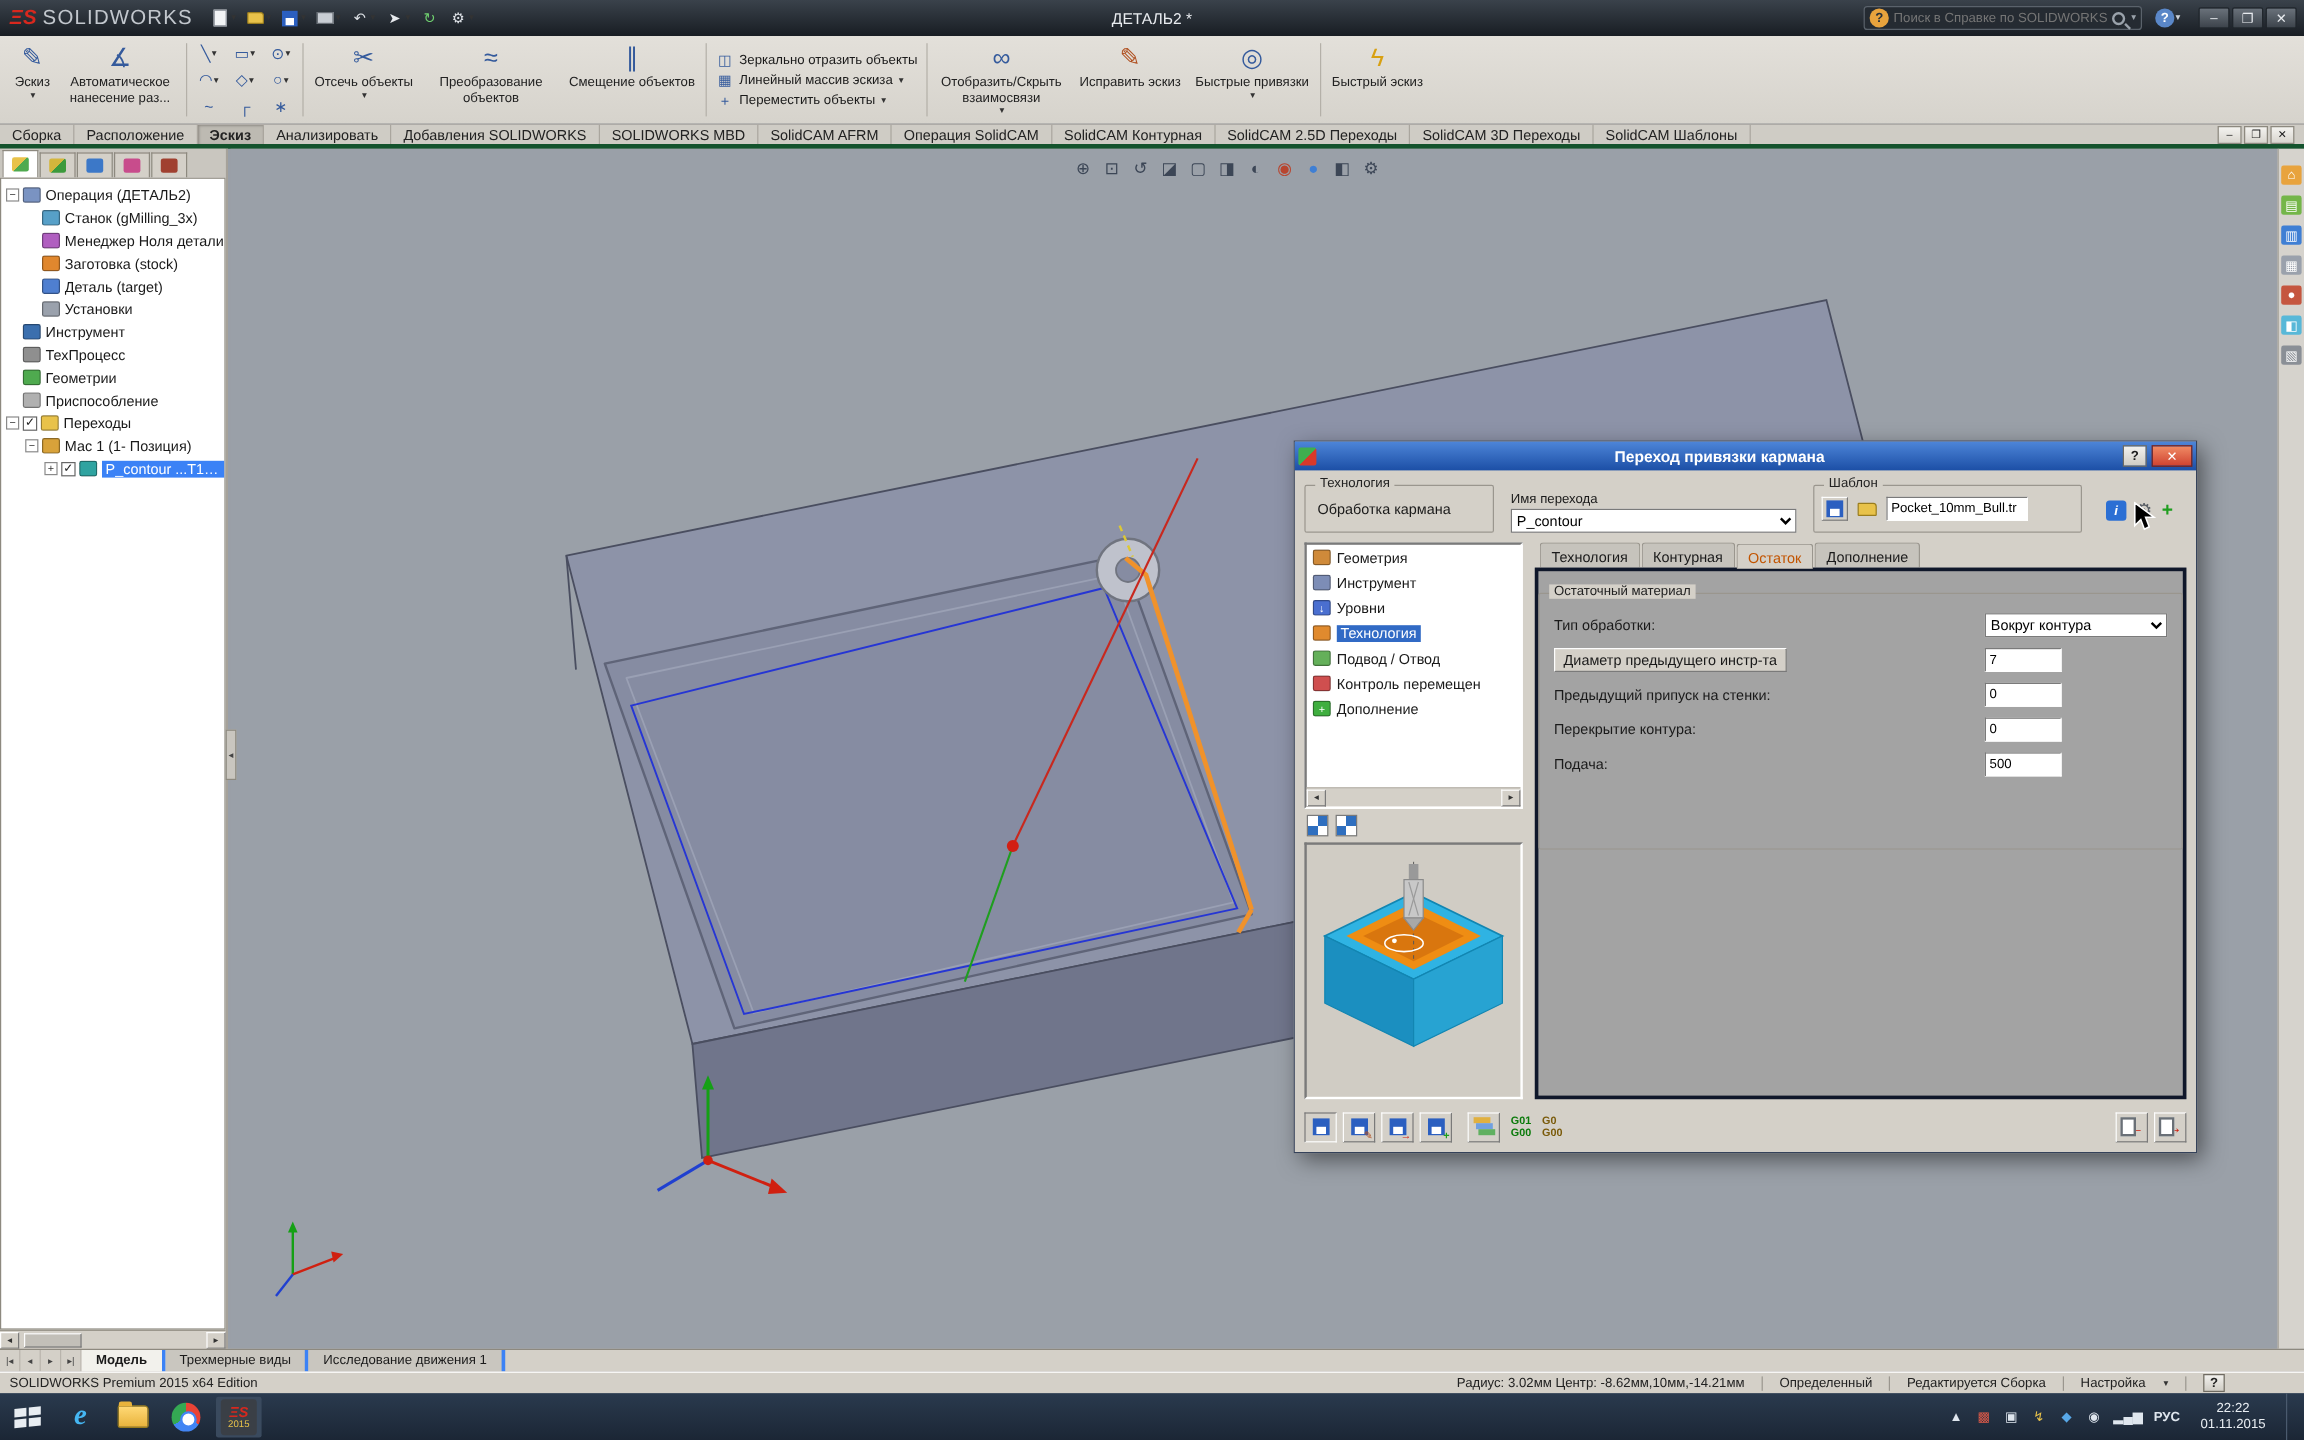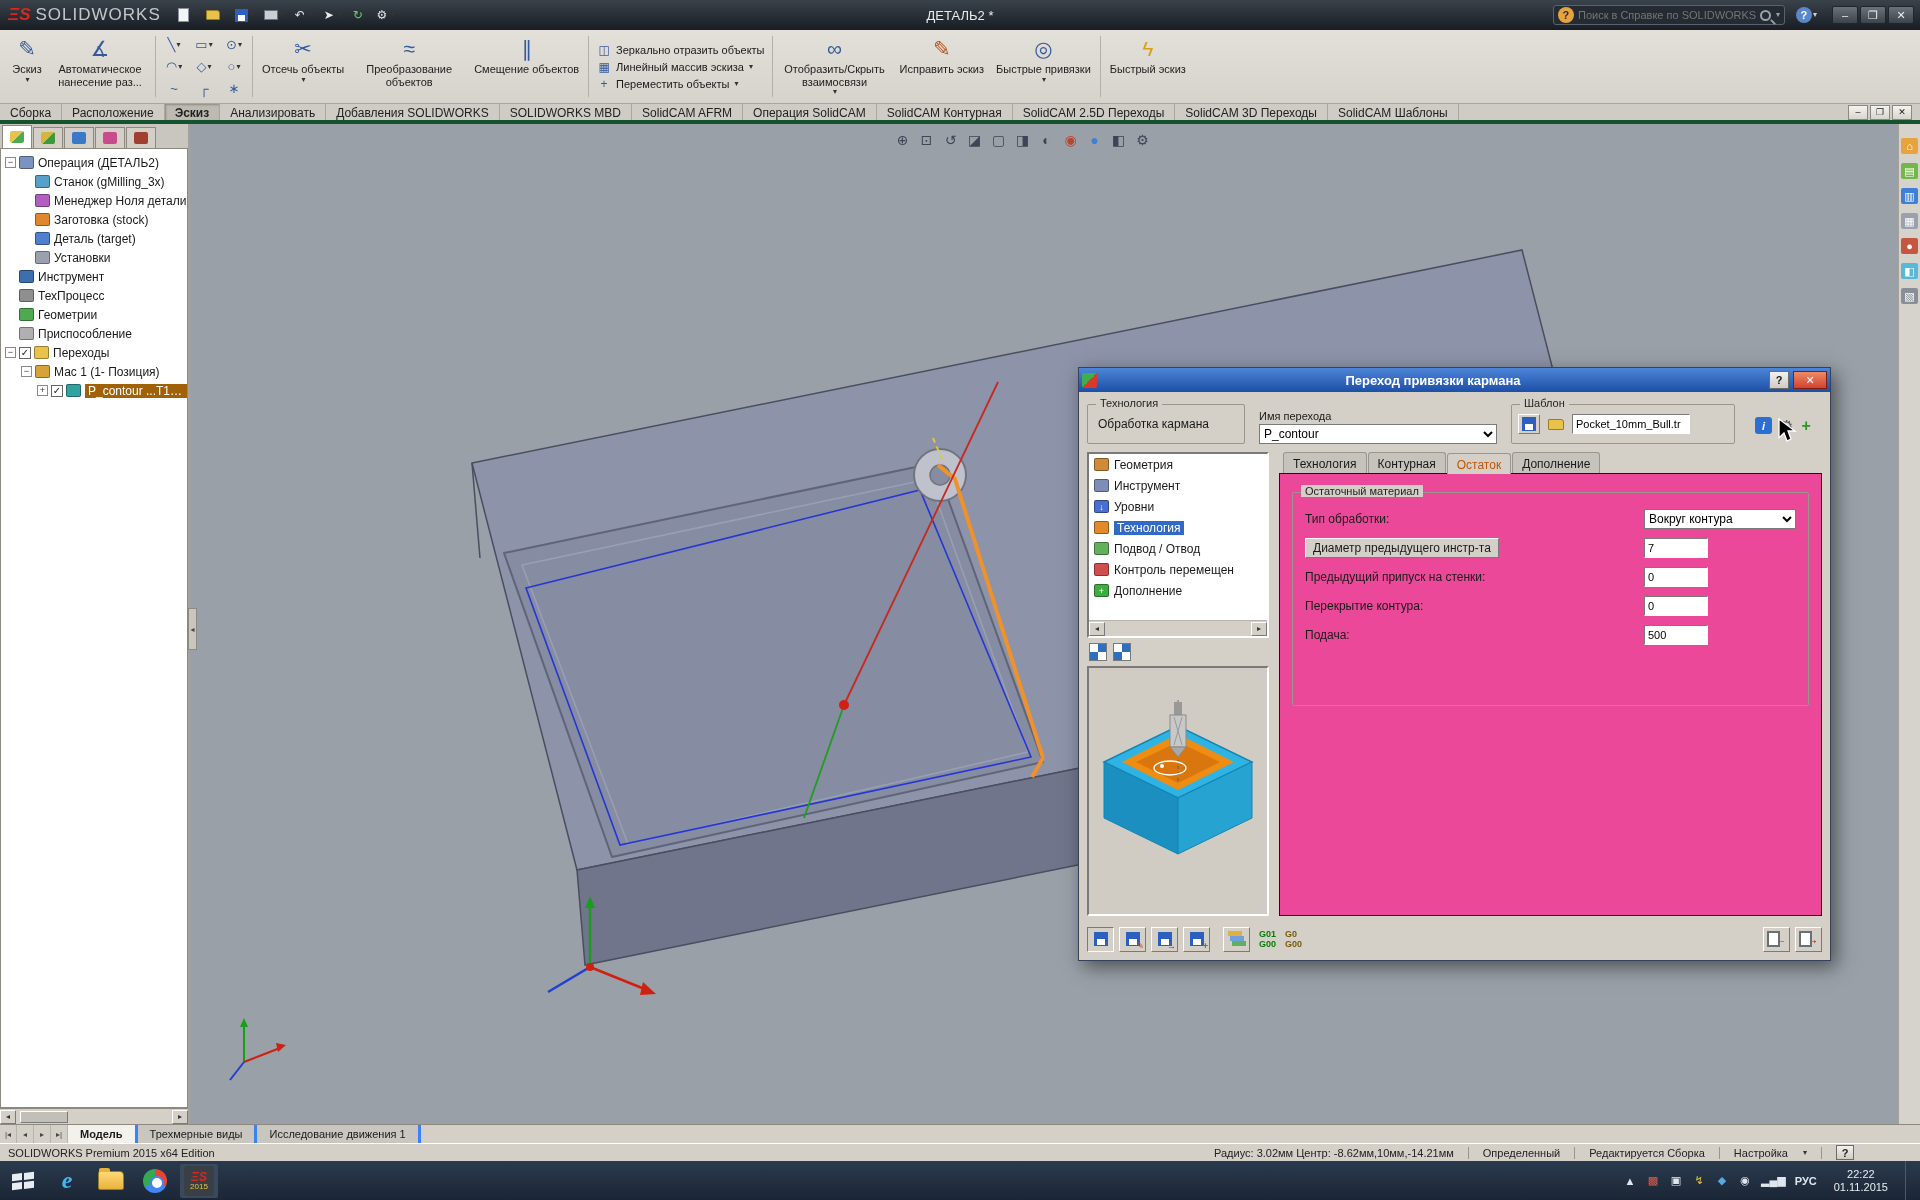--- a/index.html
+++ b/index.html
@@ -51,21 +51,21 @@
 .ptabs{height:24px;display:flex;align-items:flex-end;background:#c9c6bf;padding-left:2px;gap:1px}
 .ptab{width:30px;height:21px;background:#d4d0c8;border:1px solid #8d897f;border-bottom:none;display:flex;align-items:center;justify-content:center}
 .ptab.active{background:#fff;height:23px}
 .pti{width:14px;height:12px;border-radius:2px}
 #tree{flex:1;background:#fff;border:1px solid #8d897f;overflow:hidden;padding:4px 0 0 2px}
 .trow{height:19px;display:flex;align-items:center;font-size:12px;white-space:nowrap}
 .exp{width:11px;height:11px;min-width:11px;border:1px solid #8a8a8a;background:#fff;font-size:9px;line-height:9px;text-align:center;margin-right:3px;color:#333}
 .noexp{width:14px;min-width:14px}
 .cbx{width:12px;height:12px;min-width:12px;border:1px solid #666;background:#fff;margin-right:3px;font-size:10px;line-height:10px;text-align:center;color:#222}
 .ticon{width:15px;height:13px;min-width:15px;margin-right:4px;border-radius:2px;border:1px solid rgba(0,0,0,.35)}
-.sel-label{background:#a16207;color:#fff;padding:0 3px}
+.sel-label{background:#3b82f6;color:#fff;padding:0 3px}
 .hscroll{height:16px;background:#d4d0c8;border-top:1px solid #8d897f;display:flex;align-items:center}
 .sarr{width:16px;height:14px;background:#d4d0c8;border:1px solid;border-color:#fdfdfd #7a7a7a #7a7a7a #fdfdfd;font-size:8px;display:flex;align-items:center;justify-content:center;color:#333}
 .sthumb{width:48px;height:12px;background:#c2bfb8;border:1px solid;border-color:#fdfdfd #7a7a7a #7a7a7a #fdfdfd;margin-left:4px}
 
 #viewport{left:192px;top:124px;width:1706px;height:1000px;background:#9aa0a8}
 #viewbar{left:700px;top:6px;display:flex;gap:3px;position:absolute}
 .vico{width:21px;height:20px;display:flex;align-items:center;justify-content:center;font-size:14px;color:#3c4656;border-radius:2px}
 #splitter{left:188px;top:608px;width:9px;height:42px;background:#c9c6bf;border:1px solid #8d897f;display:flex;align-items:center;justify-content:center;font-size:8px;color:#444;position:absolute}
 
 #rightstrip{left:1898px;top:124px;width:22px;height:1000px;background:#d6d3cd;border-left:1px solid #a6a29a;display:flex;flex-direction:column;align-items:center;padding-top:14px;gap:9px}
@@ -90,33 +90,33 @@
 .flop{width:14px;height:14px;background:#2b5fc0;position:relative}
 .flop:after{content:"";position:absolute;left:3px;top:7px;right:3px;bottom:1px;background:#fff}
 .fold{width:16px;height:11px;background:#e8c24a;border:1px solid #9a7d1e;border-radius:1px 3px 1px 1px}
 .tin{height:20px;border:1px solid;border-color:#7a7a7a #fff #fff #7a7a7a;background:#fff;font-size:11px;font-family:inherit;padding:1px 3px}
 #hdr-icons{display:flex;gap:8px;align-items:center;margin-left:6px;padding-bottom:10px}
 .info-ic{width:17px;height:17px;border-radius:3px;background:#2b6fd4;color:#fff;font-weight:bold;font-size:11px;display:flex;align-items:center;justify-content:center;font-style:italic}
 .gear-ic{font-size:15px;color:#5a5f66;line-height:1}
 .plus-ic{color:#1f9e1f;font-weight:bold;font-size:16px;line-height:1}
 #dlg-main{display:flex;gap:10px;flex:1}
 #dlg-left{width:182px;display:flex;flex-direction:column;gap:5px}
-#dlg-tree{height:186px;background:#fff;border:2px solid;border-color:#7a7a7a #fff #fff #7a7a7a;display:flex;flex-direction:column}
+#dlg-tree{height:222px;background:#fff;border:2px solid;border-color:#7a7a7a #fff #fff #7a7a7a;display:flex;flex-direction:column}
 .dtrow{height:21px;display:flex;align-items:center;gap:5px;padding-left:5px;font-size:12px;white-space:nowrap}
 .dticon{width:15px;height:13px;border-radius:2px;border:1px solid rgba(0,0,0,.35);display:flex;align-items:center;justify-content:center;font-size:9px;color:#fff}
 .dtrow.sel .dlabel{background:#316ac5;color:#fff;padding:0 3px}
 #dlg-tree .hscroll{margin-top:auto;border-top:1px solid #b8b4ac}
 #bluegrids{display:flex;gap:6px;padding-left:2px}
 .bgrid{width:18px;height:18px;border:1px solid #7a7a7a;background:conic-gradient(#2f6fbf 0 25%,#fff 0 50%,#2f6fbf 0 75%,#fff 0)}
 #preview{flex:1;border:2px solid;border-color:#7a7a7a #fff #fff #7a7a7a;background:#d0ccc4;display:flex;align-items:center;justify-content:center}
 #dlg-right{flex:1;display:flex;flex-direction:column}
 .tabstrip{display:flex;height:21px;padding-left:4px}
 .dtab{padding:2px 9px 0;border:1px solid #9a968e;border-bottom:none;background:#c6c3bc;font-size:12px;border-radius:3px 3px 0 0;margin-right:1px;display:flex;align-items:center}
 .dtab.active{background:#d4d0c8;position:relative;top:1px;color:#c25400;z-index:2}
-#pane{flex:1;border:1px solid #0f172a;background:#ec4899;padding:18px 12px;position:relative}
+#pane{flex:1;border:3px solid #0f172a;background:#a3a3a3;padding:18px 0;position:relative}
 #restgroup{height:214px;padding:16px 12px 10px}
 .frow{display:grid;grid-template-columns:1fr 152px;align-items:center;margin-bottom:9px}
 .btnlabel{border:1px solid;border-color:#fdfdfd #7a7a7a #7a7a7a #fdfdfd;background:#d4d0c8;padding:2px 7px;font-size:12px;width:fit-content}
 .fin{justify-self:start;width:64px}
 #dlg-bottom{height:30px;display:flex;align-items:center;gap:5px}
 .fbtn{width:27px;height:25px;background:#d4d0c8;display:flex;align-items:center;justify-content:center;position:relative}
 .fbtn .ov{position:absolute;right:1px;bottom:0;font-size:9px;font-weight:bold;line-height:1}
 .layers{width:18px;height:16px;position:relative}
 .layers i{position:absolute;width:14px;height:5px;display:block}
 .gbadge{font-size:9px;line-height:10px;font-weight:bold;color:#0a7a0a;text-align:left;margin-left:4px}

